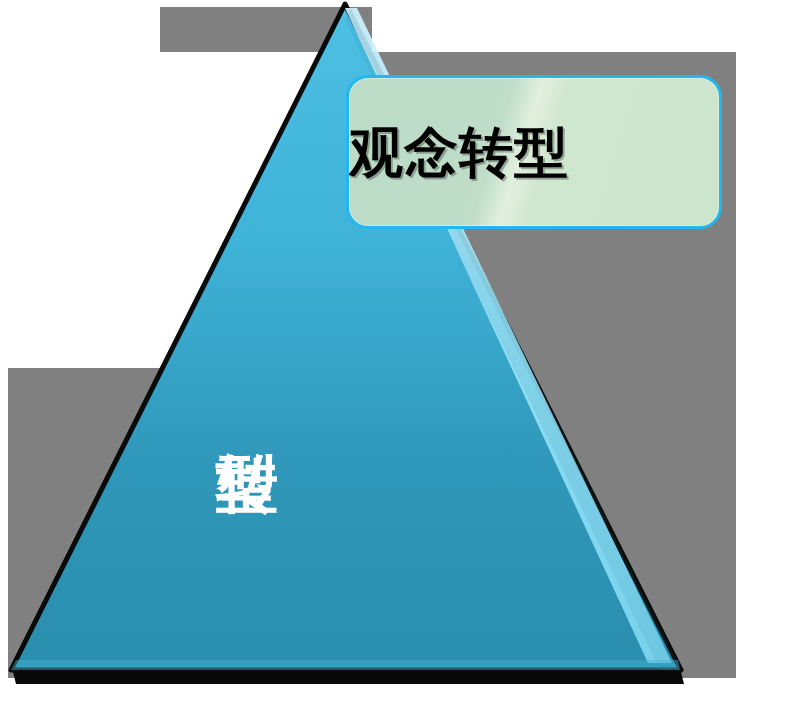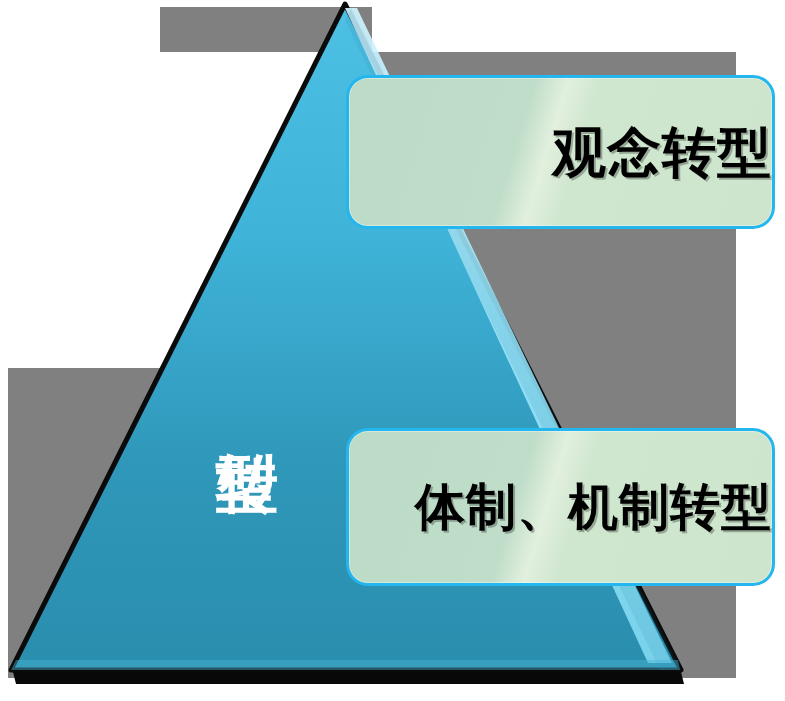--- a/index.html
+++ b/index.html
@@ -54,34 +54,34 @@
     writing-mode: vertical-rl;
     text-orientation: upright;
     white-space: pre;
     height: 170px;
   }
 
   
   .level-box {
     position: absolute;
     left: 346px;
-    width: 429px;
+    width: 376px;
     border: 3px solid #23B6EF;
     border-radius: 22px;
     background:
       linear-gradient(107deg,
         #BCDCC7 0%,
         #BFDDC9 40%,
         #E2F0DE 47%,
         #CFE6CF 54%,
         #CDE5CD 100%);
     box-shadow: inset 0 0 0 1px rgba(255,255,255,0.35);
     display: flex;
     align-items: center;
-    justify-content: flex-end;
+    justify-content: flex-start;
     overflow: hidden;
   }
   #box-1 { top: 75px;  height: 154px; }
   #box-2 { top: 250px; height: 159px; }
   #box-3 { top: 428px; height: 158px; }
 
   .level-label {
     color: #000000;
     font-weight: bold;
     font-size: 54px;
@@ -135,17 +135,14 @@
     </svg>
   </div>
 
   <div id="pyramid-label">转型</div>
 
   <div class="level-box" id="box-1">
     <span class="level-label">观念转型</span>
   </div>
 
 
-  <div class="level-box" id="box-3">
-    <span class="level-label">体制、机制转型</span>
-  </div>
 
 </div>
 
 </body></html>

